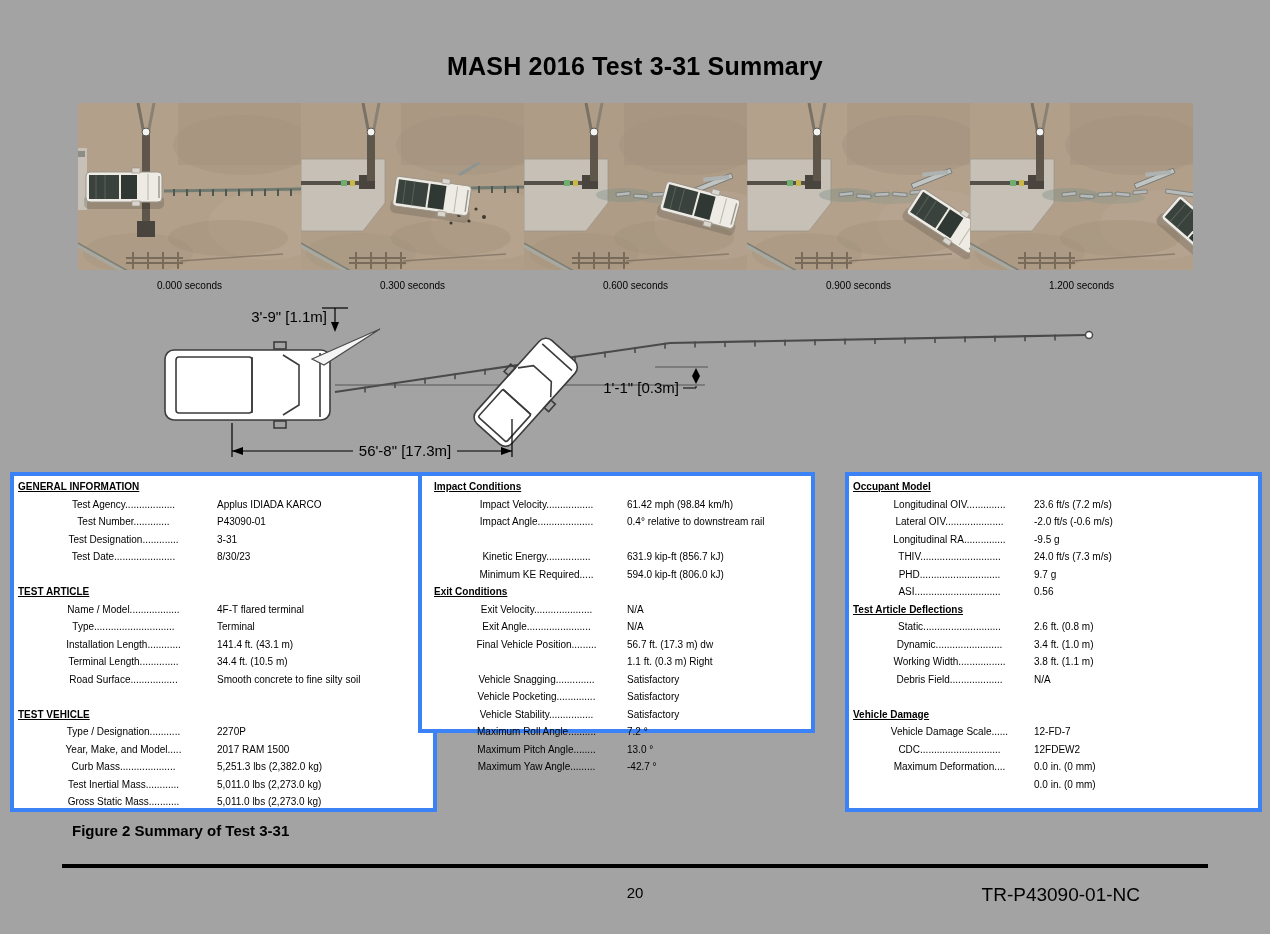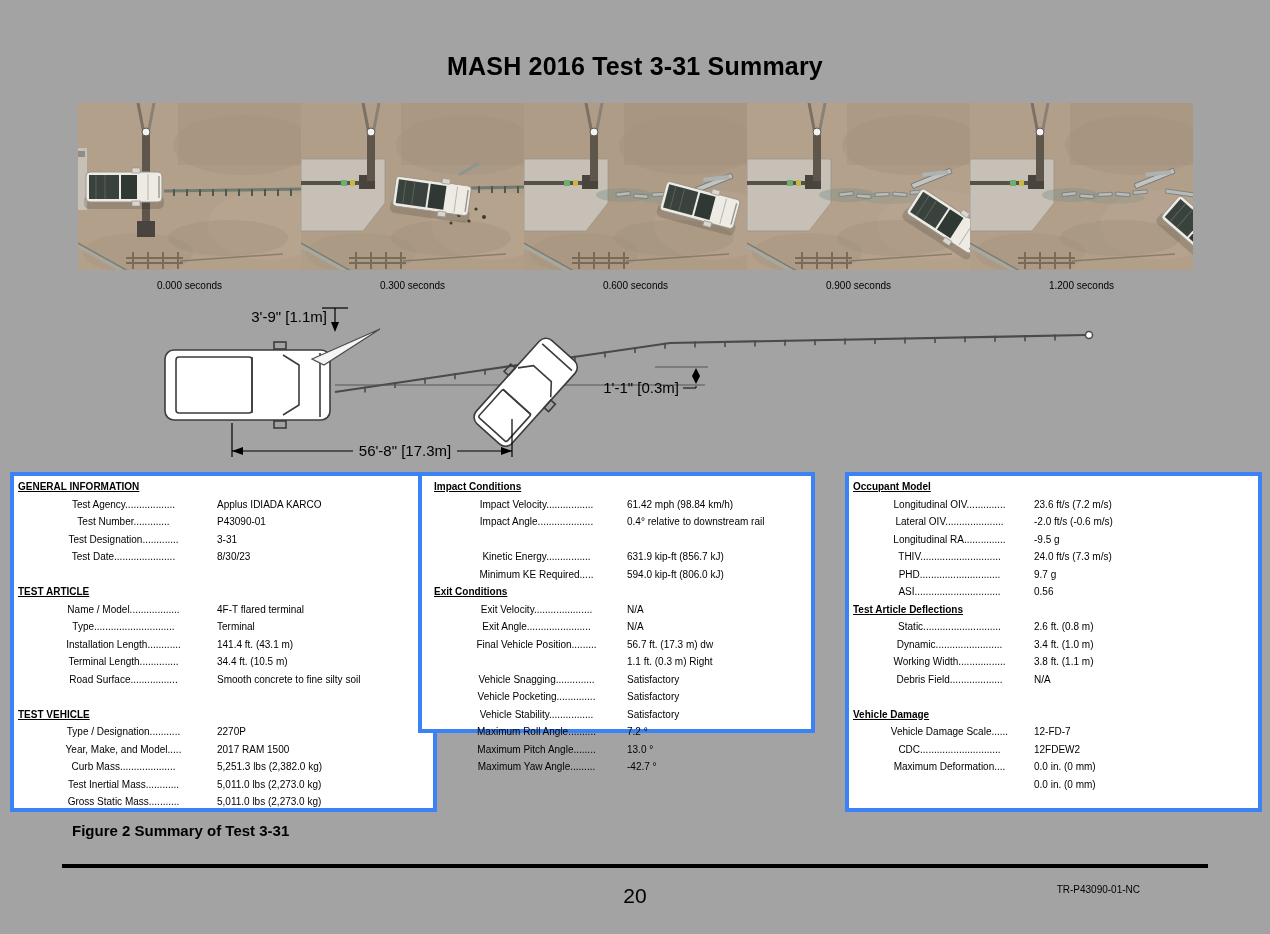--- a/index.html
+++ b/index.html
@@ -20,22 +20,22 @@
   #col2{left:845px;width:417px;height:340px;--valx:185px;}
   .sec-h{font-weight:700;text-decoration:underline;padding-left:4px;height:17.5px;
          white-space:nowrap;overflow:hidden;}
   .row{position:relative;height:17.5px;text-align:center;}
   .gap{height:17.5px;}
   .lab{position:absolute;left:18px;width:calc(var(--valx) - 20px);white-space:nowrap;
        overflow:hidden;}
   .val{position:absolute;left:var(--valx);white-space:nowrap;}
   .caption{position:absolute;left:28px;top:822px;font-size:15px;font-weight:700;margin-left:44px;}
   .rule{position:absolute;left:62px;top:864px;width:1146px;height:4px;background:#000;}
-  .page-number{position:absolute;left:0;right:0;top:884px;text-align:center;font-size:21px;}
-  .report-number{position:absolute;right:130px;top:884px;font-size:10px;text-align:center;}
+  .page-number{position:absolute;left:0;right:0;top:884px;text-align:center;font-size:15px;}
+  .report-number{position:absolute;right:130px;top:884px;font-size:19px;text-align:center;}
 </style>
 </head>
 <body>
 
 <div class="page">
 
   <div class="title">MASH 2016 Test 3-31 Summary</div>
 
   <div class="photo-strip" id="photoStrip">
       <div class="frame"><svg width="223" height="167" viewBox="0 0 223 167" xmlns="http://www.w3.org/2000/svg">

